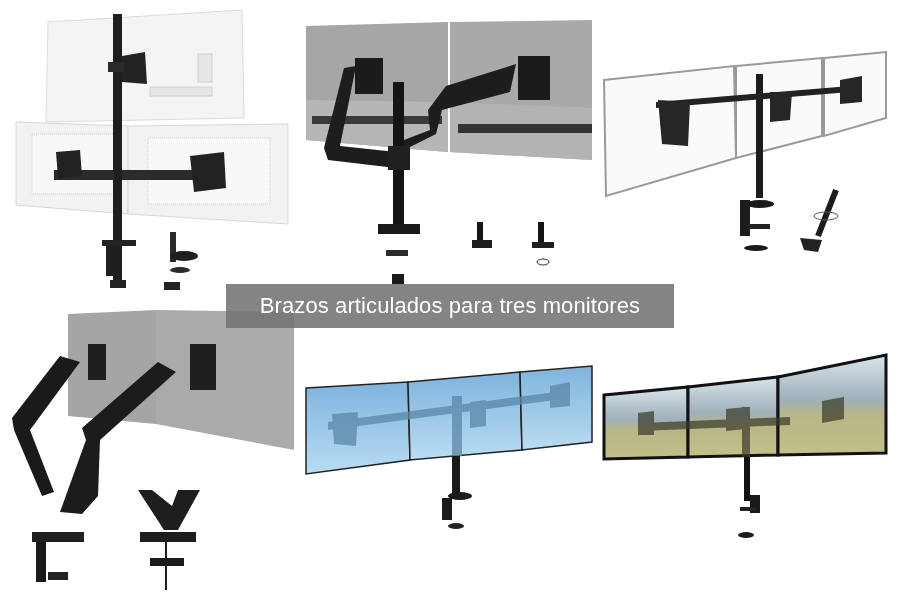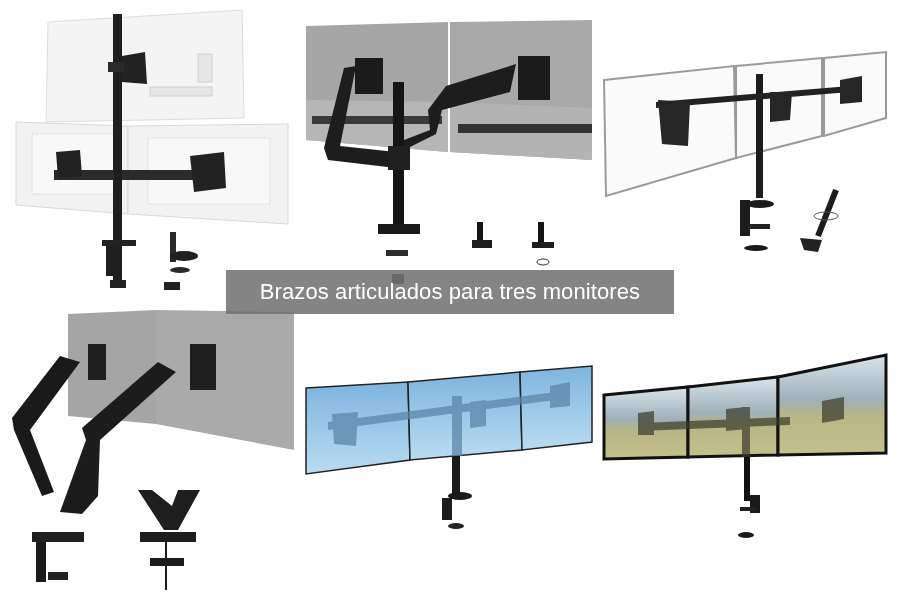--- a/index.html
+++ b/index.html
@@ -4,21 +4,21 @@
 <style>
   html, body { margin: 0; padding: 0; }
   body {
     width: 900px; height: 600px; overflow: hidden; position: relative;
     background: #ffffff;
     font-family: "Liberation Sans", sans-serif;
   }
   .panel { position: absolute; overflow: hidden; }
   .panel svg { display: block; width: 100%; height: 100%; }
   .caption {
-    position: absolute; left: 226px; top: 270px; width: 448px; height: 44px;
+    position: absolute; left: 226px; top: 284px; width: 448px; height: 44px;
     background: rgba(115,115,115,0.88);
     color: #ffffff; font-size: 22px; line-height: 44px; text-align: center;
     letter-spacing: 0.1px; z-index: 10;
   }
 </style>
 </head>
 <body>
 
 <div class="panel" style="left:0;top:0;width:300px;height:300px;">
   <svg viewBox="0 0 300 300">

